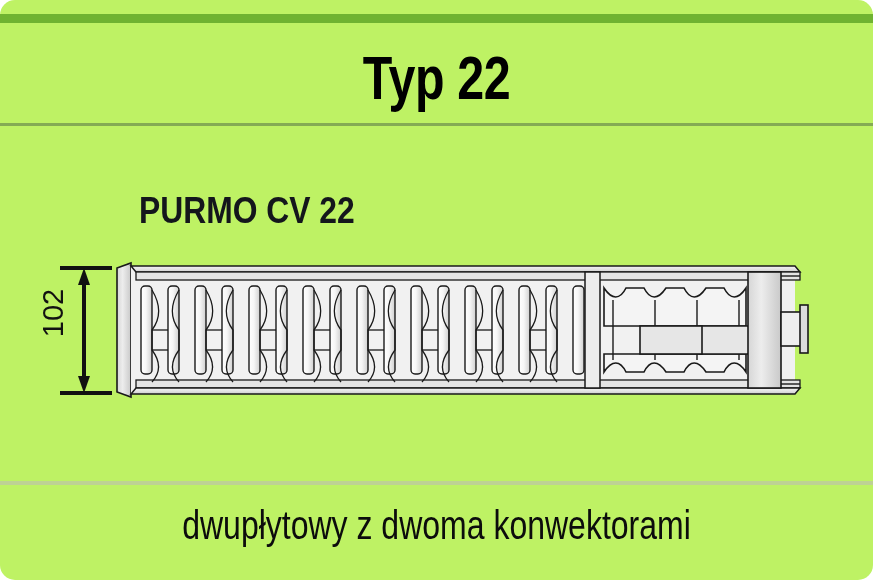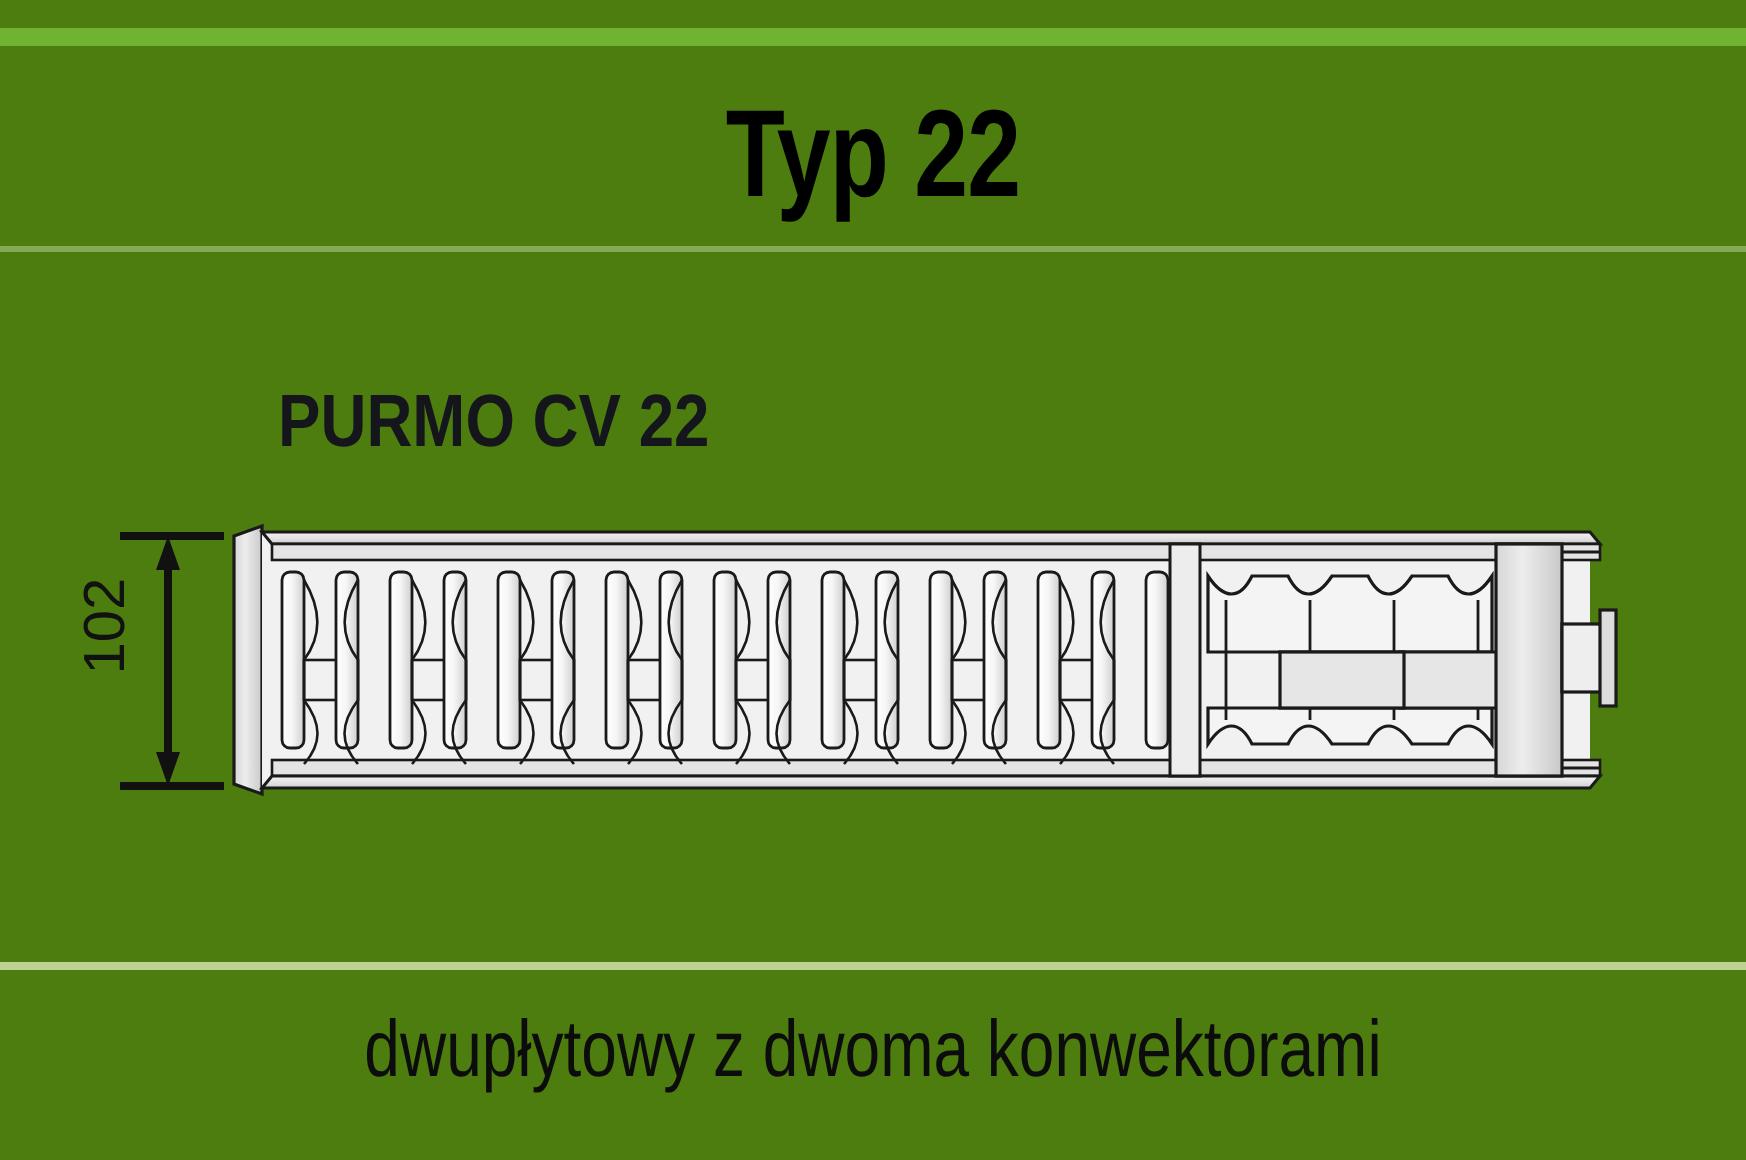--- a/index.html
+++ b/index.html
@@ -10,21 +10,22 @@
   body {
     width: 873px;
     height: 580px;
     position: relative;
     font-family: "Liberation Sans", sans-serif;
     overflow: hidden;
   }
   .page {
     position: absolute;
     inset: 0;
-    background: #4d7c0f;
+    background: #bef264;
+    border-radius: 15px;
   }
   
   .rule {
     position: absolute;
     left: 0;
     width: 873px;
   }
   .rule-top {
     top: 14px;
     height: 9px;

